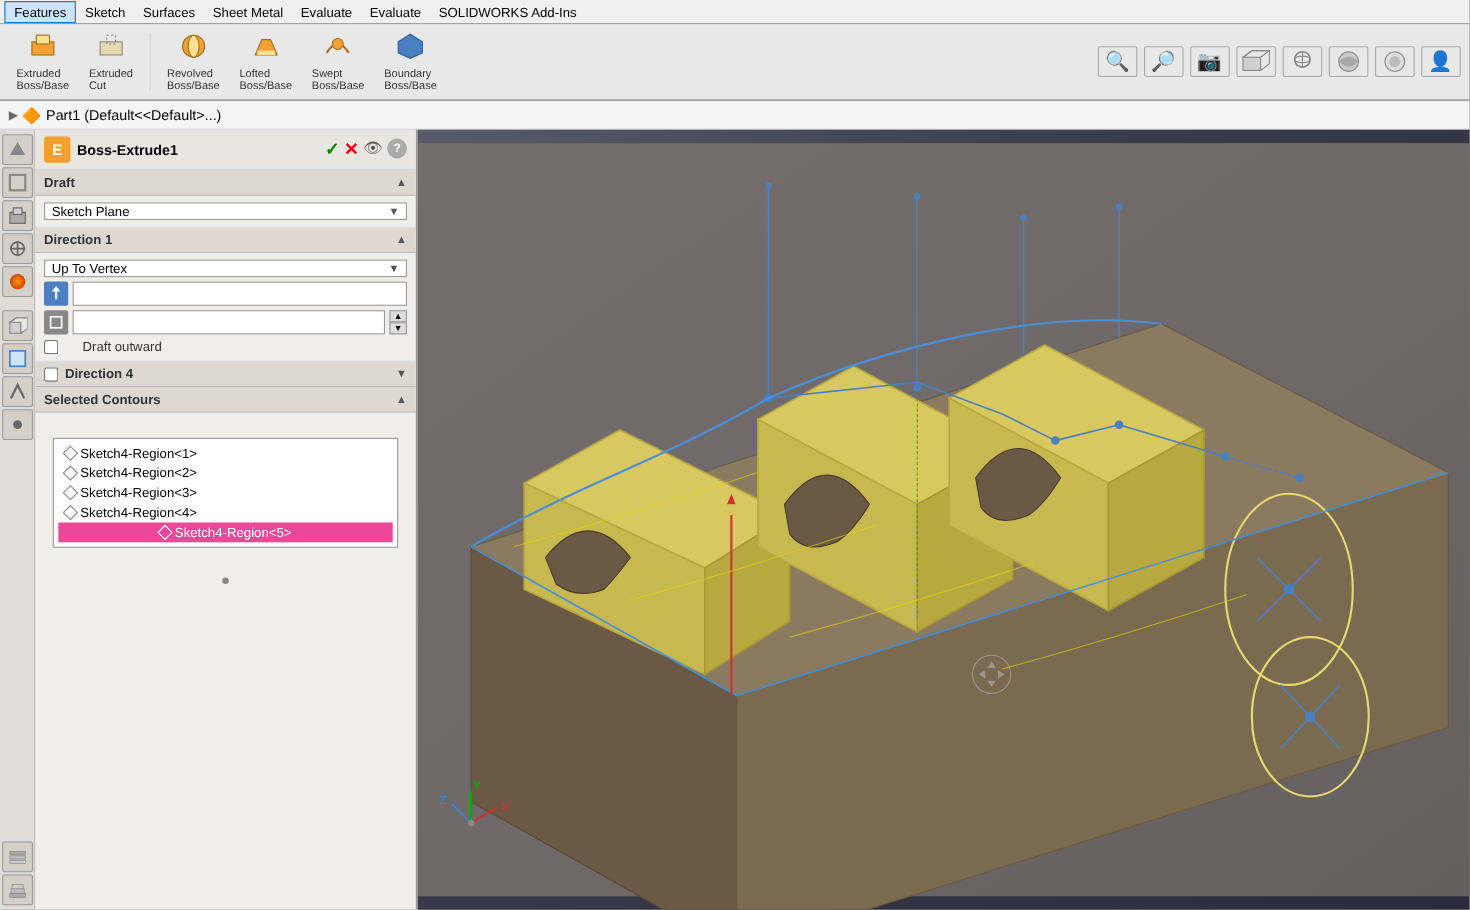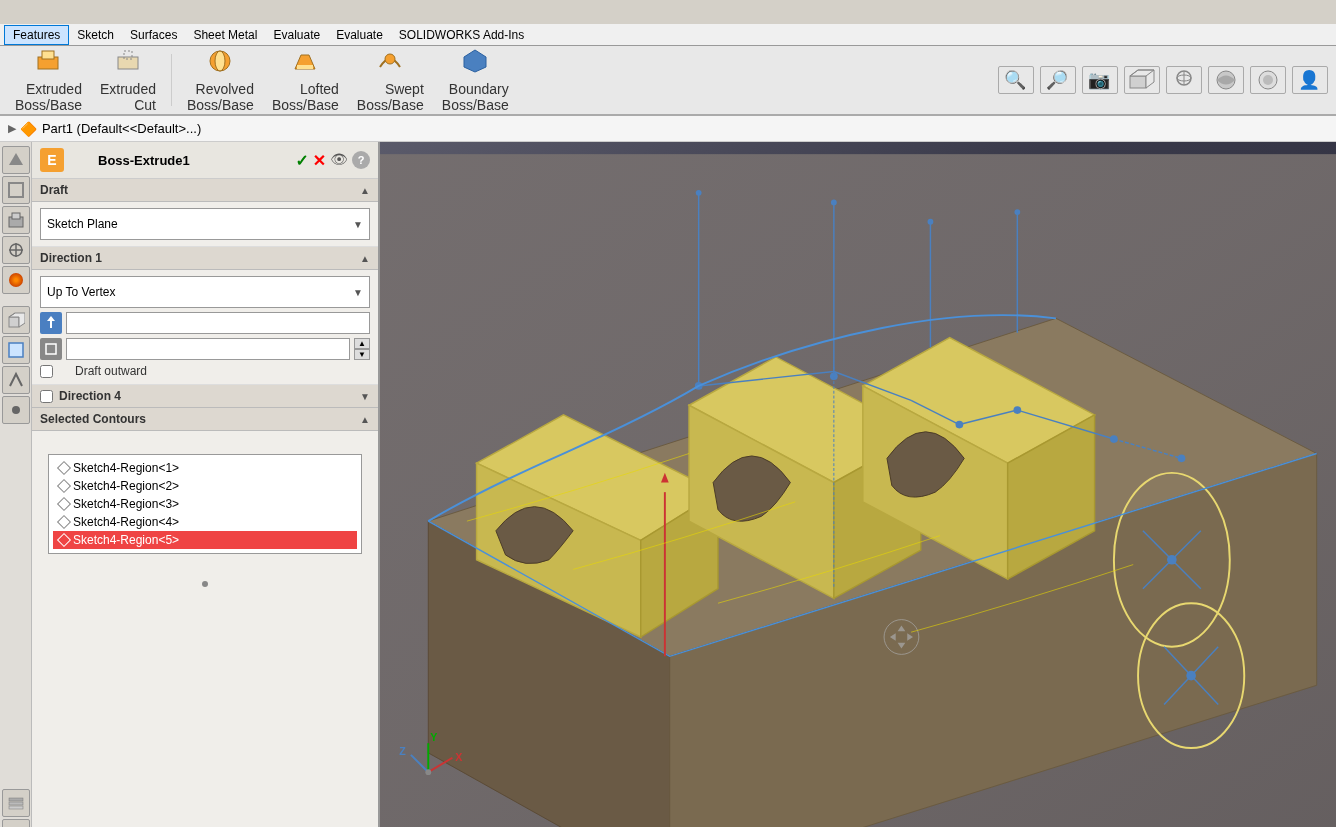--- a/index.html
+++ b/index.html
@@ -1,21 +1,21 @@
 <!DOCTYPE html>
 <html><head>
   <meta charset="utf-8">
   <style>
     * { box-sizing: border-box; margin: 0; padding: 0; }
     body { font-family: 'Segoe UI', Arial, sans-serif; font-size: 12px; background: #d4d0c8; overflow: hidden; width: 1336px; height: 827px; }
 
     
     .menu-bar {
       display: flex; align-items: center; background: #f0f0f0; border-bottom: 1px solid #999;
-      height: 22px; padding: 0 4px; margin-top: 24px;
+      height: 22px; padding: 0 4px;
     }
     .menu-item {
       padding: 2px 8px; cursor: pointer; font-size: 12px; color: #000;
     }
     .menu-item.active { background: #cce4ff; border: 1px solid #0078d7; }
 
     
     .ribbon {
       background: #e8e8e8; border-bottom: 2px solid #aaa; height: 70px;
       display: flex; align-items: center; padding: 4px 8px; gap: 4px;
@@ -47,21 +47,21 @@
     .properties-panel {
       width: 348px; background: #f0eeea; border-right: 2px solid #999;
       display: flex; flex-direction: column; overflow-y: auto;
     }
 
     
     .panel-header {
       display: flex; align-items: center; justify-content: space-between;
       padding: 6px 8px; background: #e8e6e0; border-bottom: 1px solid #ccc;
     }
-    .panel-title { font-size: 13px; font-weight: bold; color: #000; margin-left: 28px; }
+    .panel-title { font-size: 13px; font-weight: bold; color: #000; }
     .panel-actions { display: flex; gap: 4px; }
     .check-btn { color: green; cursor: pointer; font-size: 16px; font-weight: bold; }
     .cross-btn { color: red; cursor: pointer; font-size: 16px; font-weight: bold; }
     .eye-btn { color: #555; cursor: pointer; font-size: 14px; }
     .help-btn {
       width: 18px; height: 18px; border-radius: 50%; background: #aaa;
       color: white; font-size: 11px; display: flex; align-items: center; justify-content: center;
       cursor: pointer; font-weight: bold;
     }
 
@@ -71,21 +71,21 @@
       padding: 4px 8px; background: #ddd8d0; border-bottom: 1px solid #bbb;
       cursor: pointer;
     }
     .section-title { font-size: 12px; font-weight: bold; color: #333; }
     .section-chevron { font-size: 10px; color: #555; }
 
     
     .field-group { padding: 6px 8px; border-bottom: 1px solid #ddd; }
 
     .dropdown-field {
-      width: 100%; height: 32px; background: white; border: 1px solid #999;
+      width: 100%; height: 16px; background: white; border: 1px solid #999;
       display: flex; align-items: center; justify-content: space-between;
       padding: 0 6px; cursor: pointer; font-size: 12px;
     }
     .dropdown-arrow { font-size: 10px; color: #555; }
 
     .input-row {
       display: flex; align-items: center; gap: 4px; margin-top: 4px;
     }
     .input-icon {
       width: 22px; height: 22px; background: #4a7fc1; display: flex; align-items: center;
@@ -132,21 +132,21 @@
     }
     .dir2-left { display: flex; align-items: center; gap: 6px; }
 
     
     .contours-list {
       padding: 4px; background: white; margin: 4px 8px; border: 1px solid #999;
     }
     .contour-item {
       padding: 2px 6px; font-size: 12px; cursor: pointer; display: flex; align-items: center; gap: 4px;
     }
-    .contour-item.selected { background: #ef4444; color: white; }
+    .contour-item.selected { background: #ec4899; color: white; justify-content: center; }
     .diamond-icon {
       width: 10px; height: 10px; background: transparent; border: 1px solid #888;
       transform: rotate(45deg); display: inline-block; flex-shrink: 0;
     }
     .diamond-icon.selected-diamond { border-color: white; }
 
     
     .viewport {
       flex: 1; background: #3a3a3a; position: relative; overflow: hidden;
     }
@@ -162,21 +162,21 @@
       font-size: 16px; border-radius: 2px;
     }
 
     
     .ribbon-btn {
       display: flex; flex-direction: column; align-items: center; justify-content: center;
       min-width: 50px; height: 58px; padding: 4px 6px; cursor: pointer;
       border-radius: 3px; background: transparent; border: 1px solid transparent;
     }
     .ribbon-icon { font-size: 22px; line-height: 1; }
-    .ribbon-label { font-size: 14px; color: #333; text-align: right; margin-top: 2px; }
+    .ribbon-label { font-size: 10px; color: #333; text-align: left; margin-top: 2px; }
     .ribbon-separator { width: 1px; height: 52px; background: #ccc; margin: 0 4px; }
 
     
     .part-icon { color: #c8a020; margin-right: 4px; font-size: 14px; }
 
     
     .scroll-dot {
       width: 6px; height: 6px; background: #888; border-radius: 50%;
       position: absolute;
     }

